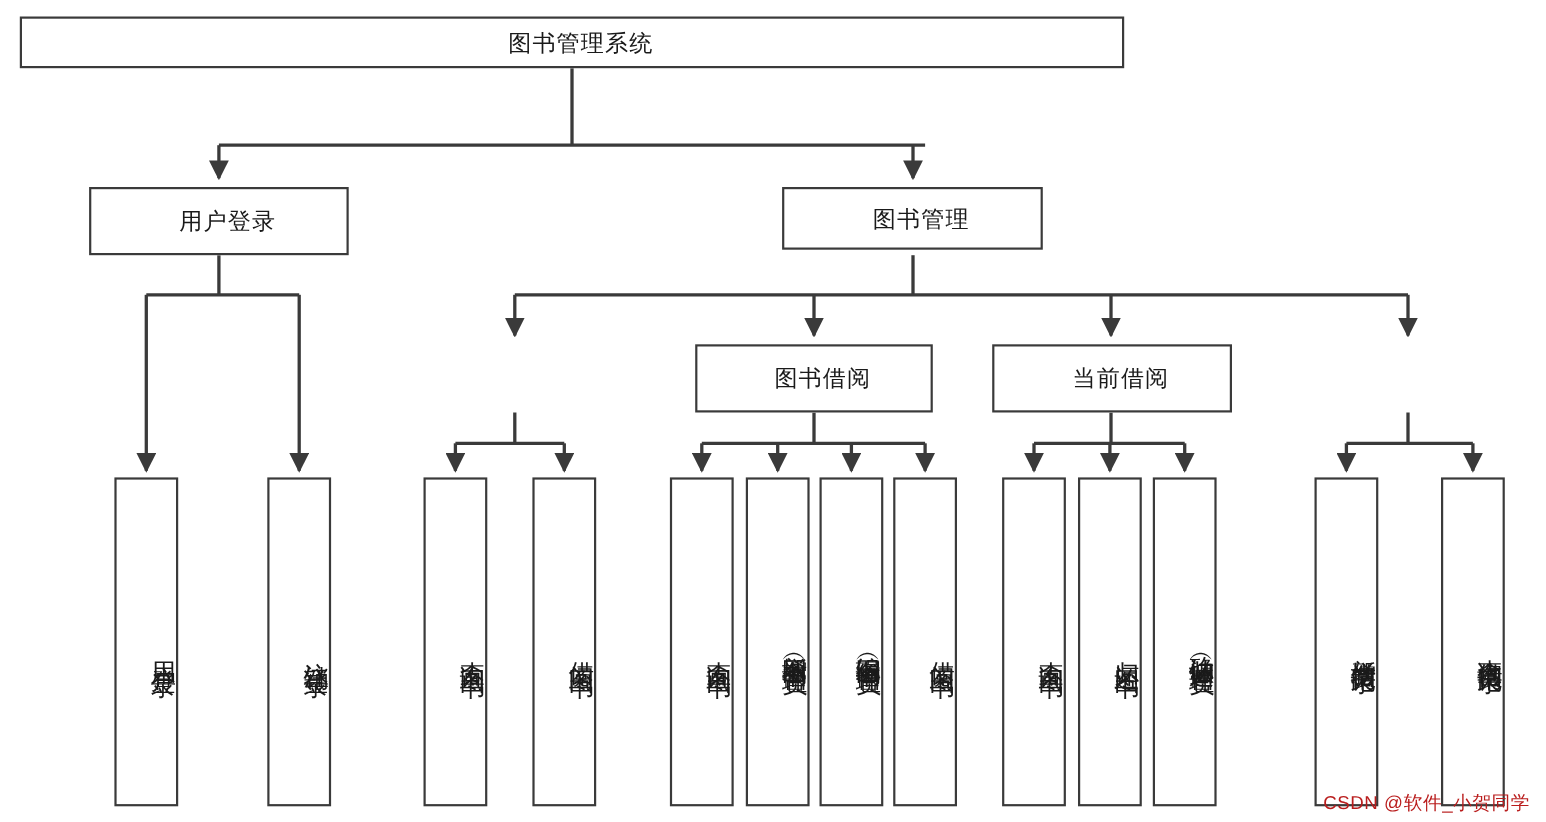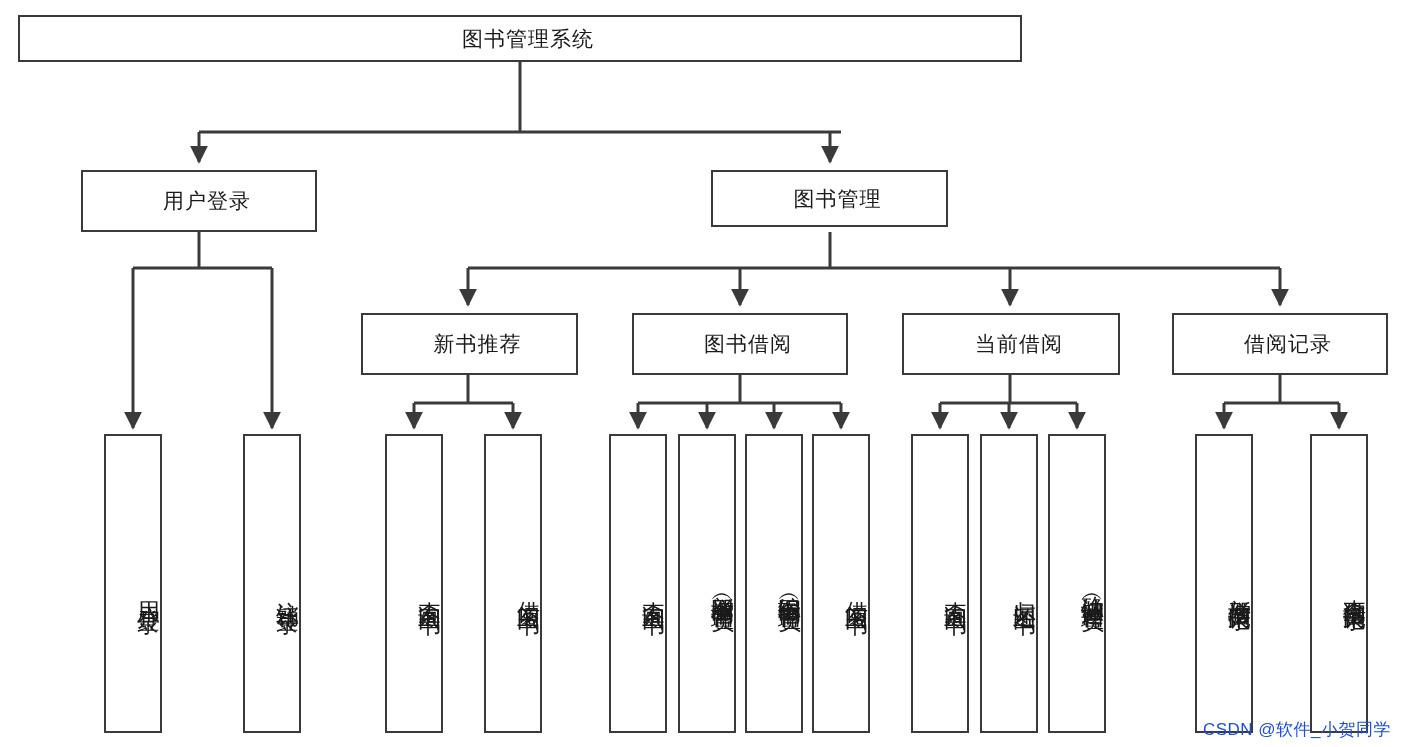--- a/index.html
+++ b/index.html
@@ -53,21 +53,21 @@
     top: 0;
     width: 1405px;
     height: 747px;
     pointer-events: none;
   }
   .watermark {
     position: absolute;
     right: 14px;
     bottom: 6px;
     font-size: 17px;
-    color: #1d4ed8;
+    color: #b91c1c;
     white-space: nowrap;
     letter-spacing: 0.5px;
   }
 </style>
 </head>
 <body>
 
 <div id="canvas">
 
   <svg class="links" viewBox="0 0 1405 747">
@@ -118,24 +118,22 @@
       <path d="M 1224 403 L 1224 428" marker-end="url(#arrow)"></path>
       <path d="M 1339 403 L 1339 428" marker-end="url(#arrow)"></path>
     </g>
   </svg>
 
   <div class="node node-h" style="left:18px; top:15px; width:1004px; height:47px;">图书管理系统</div>
 
   <div class="node node-h" style="left:81px; top:170px; width:236px; height:62px;">用户登录</div>
   <div class="node node-h" style="left:711px; top:170px; width:237px; height:57px;">图书管理</div>
 
-  <div class="node node-h" style="left:361px; top:313px; width:217px; height:62px;">新书推荐</div>
   <div class="node node-h" style="left:902px; top:313px; width:218px; height:62px;">当前借阅</div>
   <div class="node node-h" style="left:632px; top:313px; width:216px; height:62px;">图书借阅</div>
-  <div class="node node-h" style="left:1172px; top:313px; width:216px; height:62px;">借阅记录</div>
 
   <div class="node node-v" style="left:104px; top:434px; width:58px; height:299px;">用户登录</div>
   <div class="node node-v" style="left:243px; top:434px; width:58px; height:299px;">注销登录</div>
 
   <div class="node node-v" style="left:385px; top:434px; width:58px; height:299px;">查询图书</div>
   <div class="node node-v" style="left:484px; top:434px; width:58px; height:299px;">借阅图书</div>
 
   <div class="node node-v" style="left:609px; top:434px; width:58px; height:299px;">查询图书</div>
   <div class="node node-v tall-text" style="left:678px; top:434px; width:58px; height:299px;">新增图书（管理员）</div>
   <div class="node node-v tall-text" style="left:745px; top:434px; width:58px; height:299px;">编辑图书（管理员）</div>

